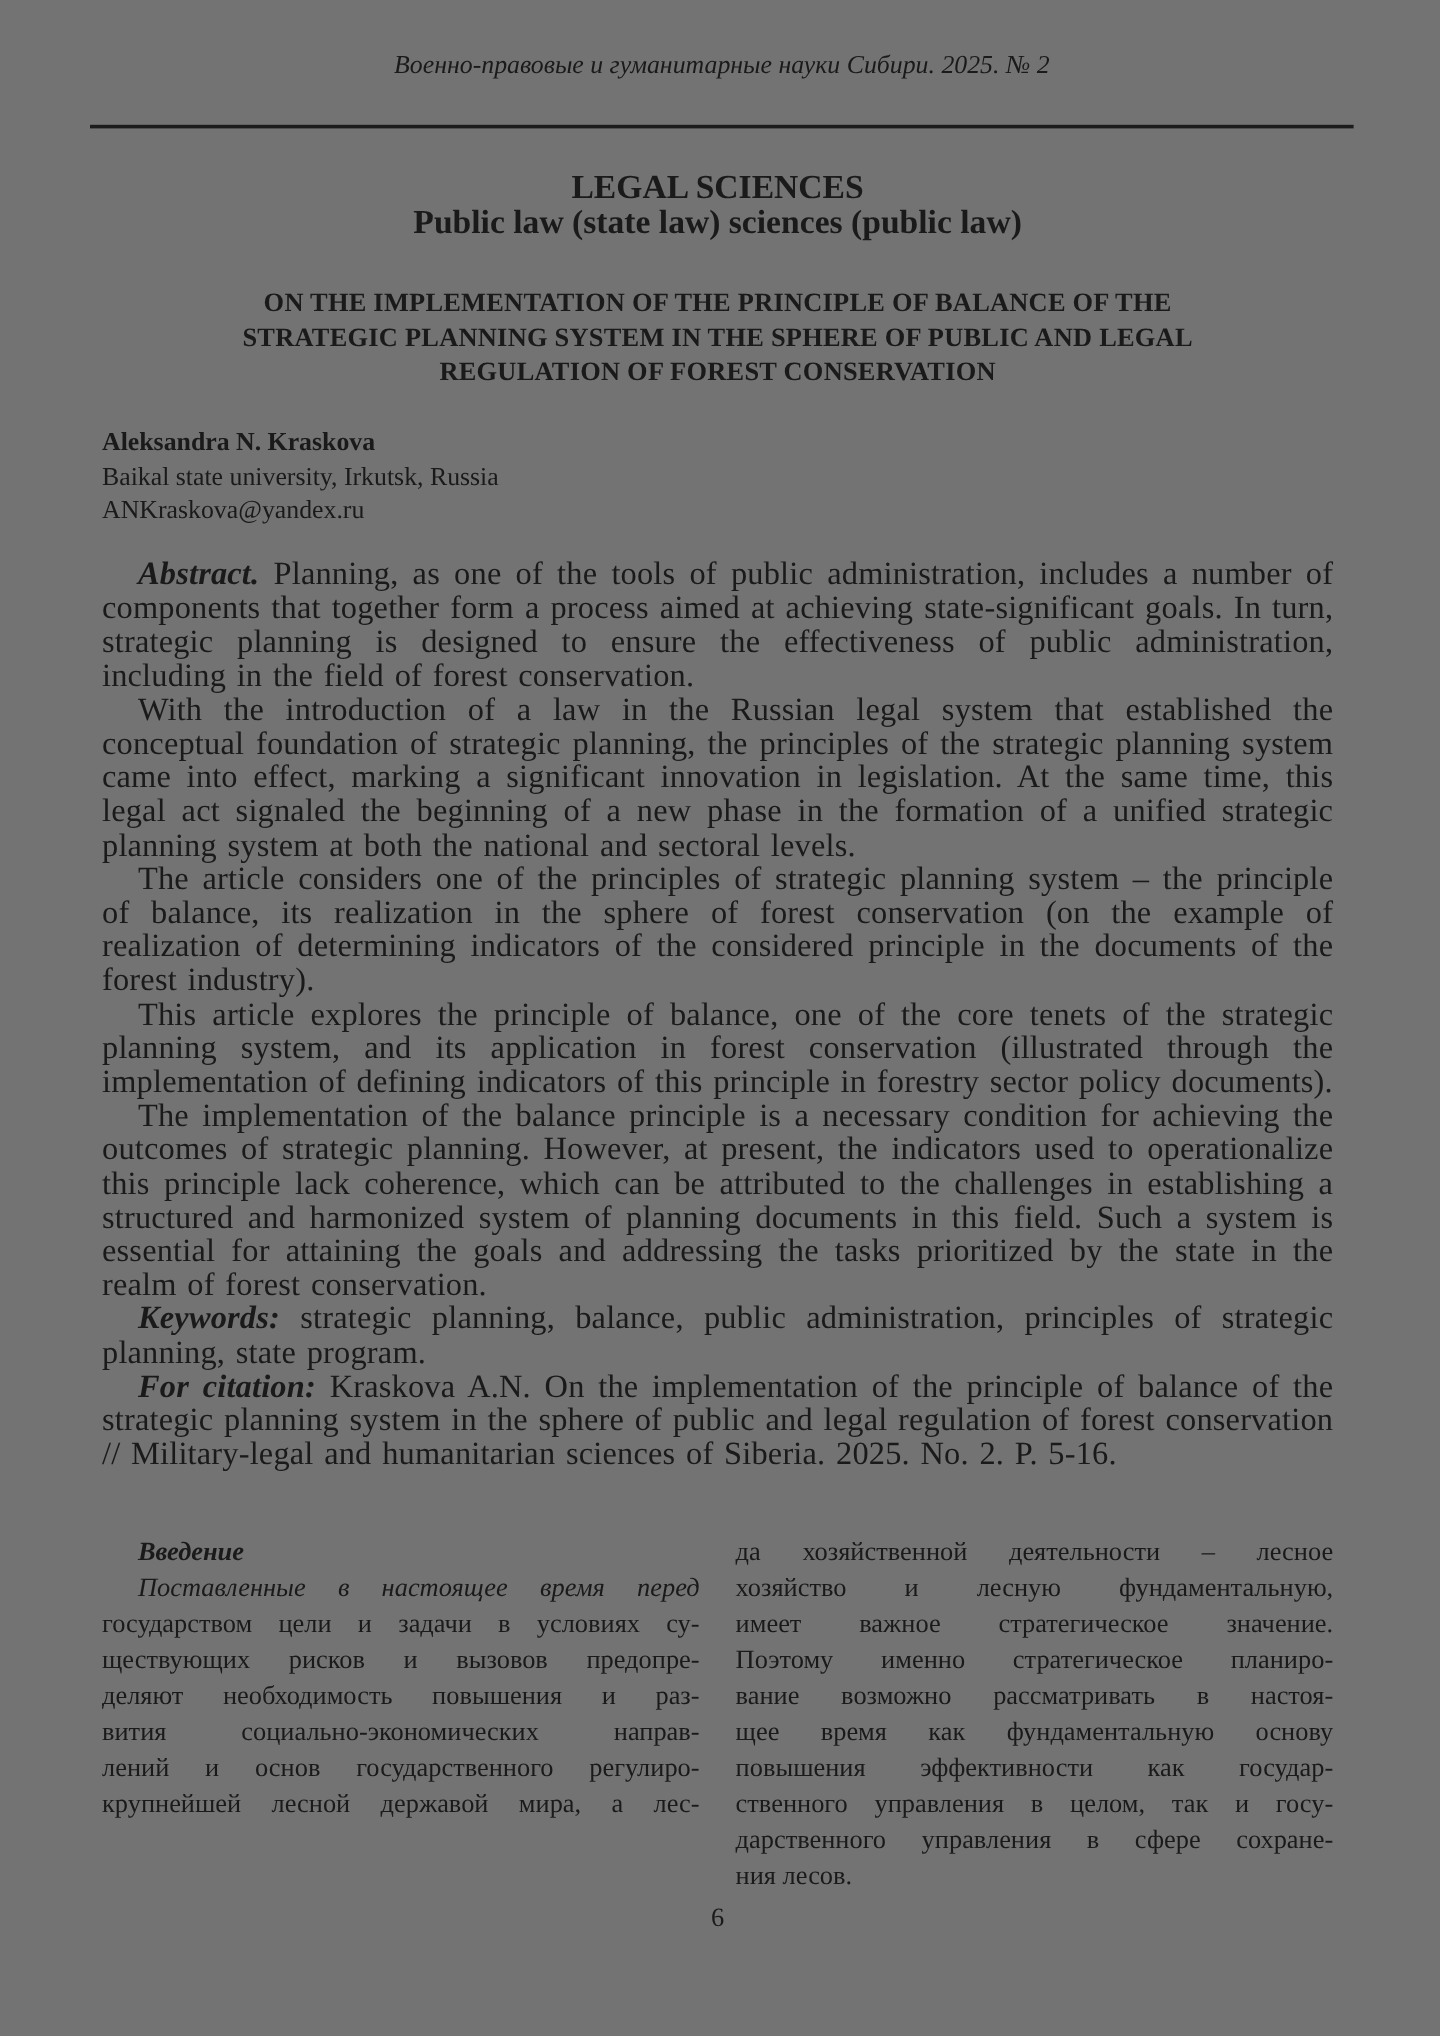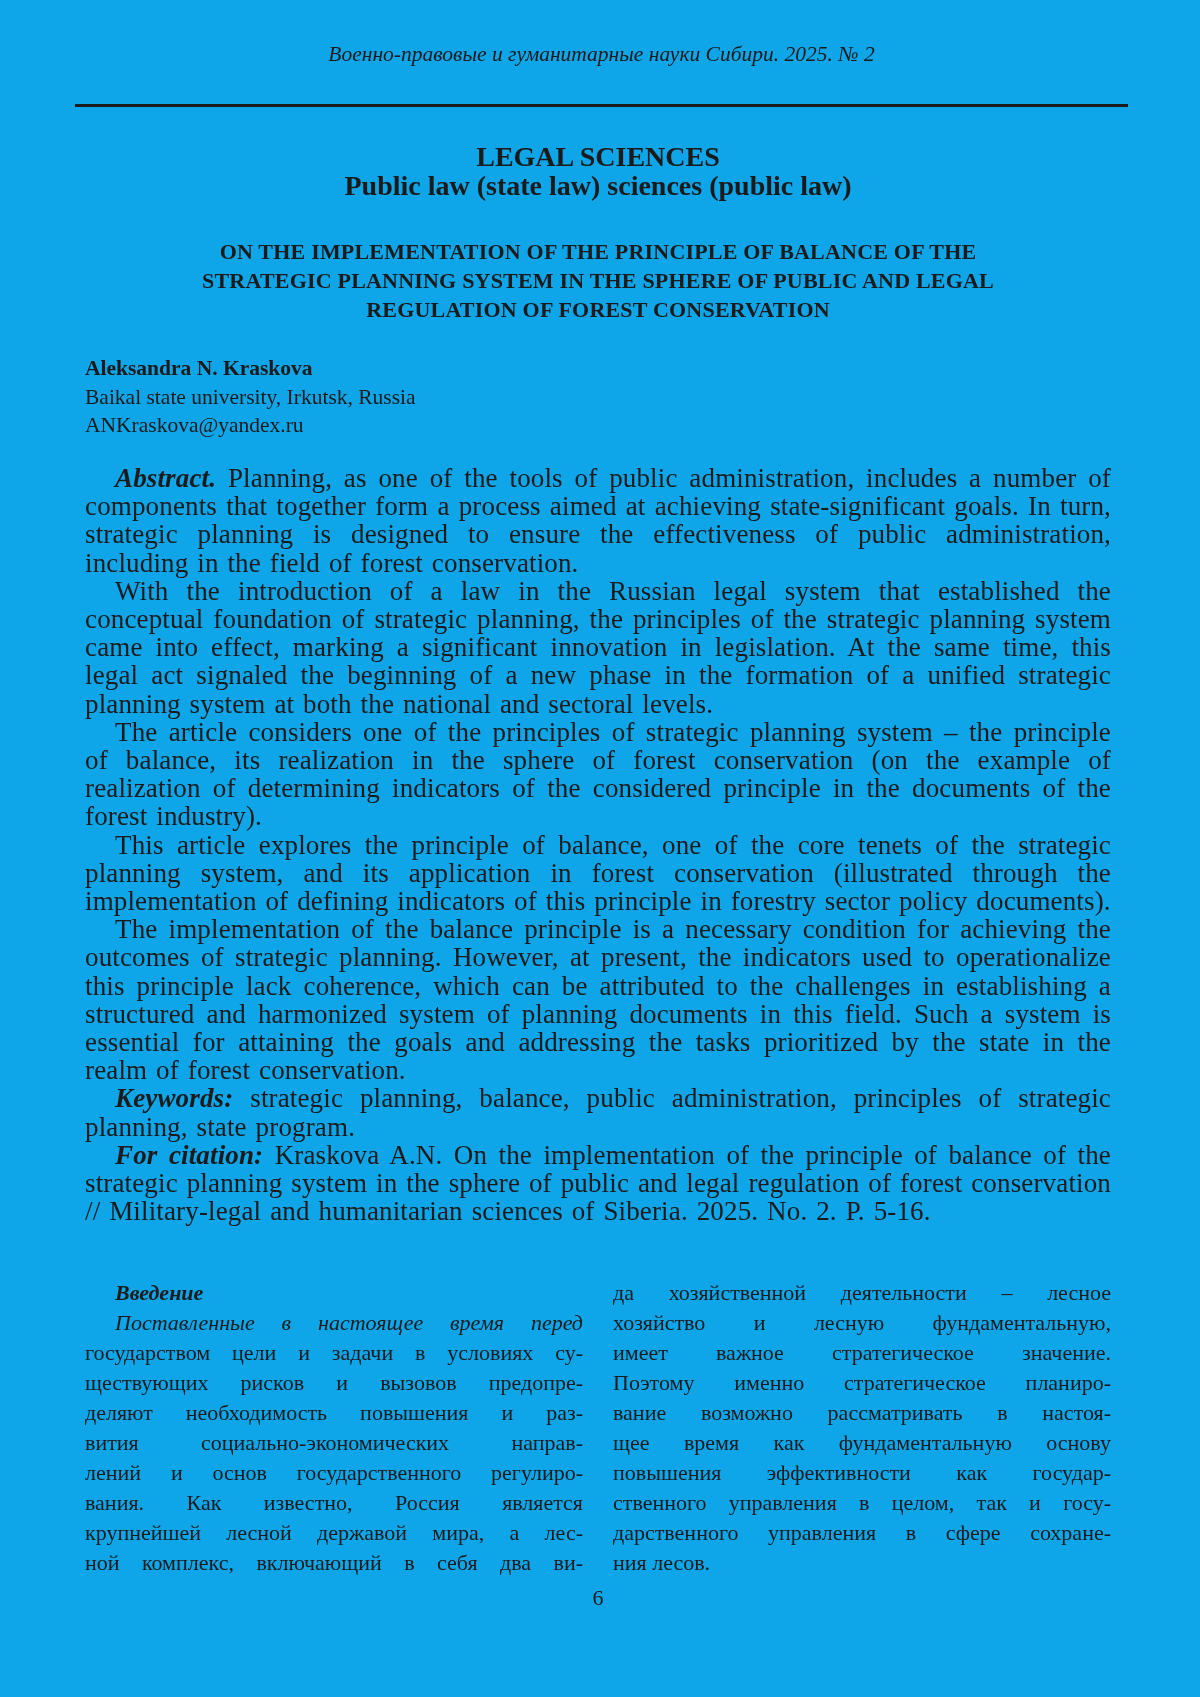--- a/index.html
+++ b/index.html
@@ -1,19 +1,19 @@
 <!DOCTYPE html>
 <html><head>
 <meta charset="utf-8">
 <style>
   html,body{margin:0;padding:0;background:#ffffff;}
   .page{
     position:relative;
     width:1200px;height:1697px;
-    background:#0ea5e9;
+    background:#737373;
     color:#1a1a1a;
     font-family:"Liberation Serif","DejaVu Serif",serif;
     overflow:hidden;
   }
   
   .jheader{
     position:absolute;top:40px;left:75px;width:1053px;
     text-align:center;font-style:italic;
     font-size:21.5px;line-height:28px;white-space:nowrap;
   }
@@ -109,23 +109,21 @@
 
   <div class="intro">
     <div class="col">
       <div class="line heading indent">Введение</div>
       <div class="line indent">Поставленные в настоящее время перед</div>
       <div class="line">государством цели и задачи в условиях су-</div>
       <div class="line">ществующих рисков и вызовов предопре-</div>
       <div class="line">деляют необходимость повышения и раз-</div>
       <div class="line">вития социально-экономических направ-</div>
       <div class="line">лений и основ государственного регулиро-</div>
-      <div class="line">вания. Как известно, Россия является</div>
       <div class="line">крупнейшей лесной державой мира, а лес-</div>
-      <div class="line">ной комплекс, включающий в себя два ви-</div>
     </div>
     <div class="col">
       <div class="line">да хозяйственной деятельности – лесное</div>
       <div class="line">хозяйство и лесную фундаментальную,</div>
       <div class="line">имеет важное стратегическое значение.</div>
       <div class="line">Поэтому именно стратегическое планиро-</div>
       <div class="line">вание возможно рассматривать в настоя-</div>
       <div class="line">щее время как фундаментальную основу</div>
       <div class="line">повышения эффективности как государ-</div>
       <div class="line">ственного управления в целом, так и госу-</div>

